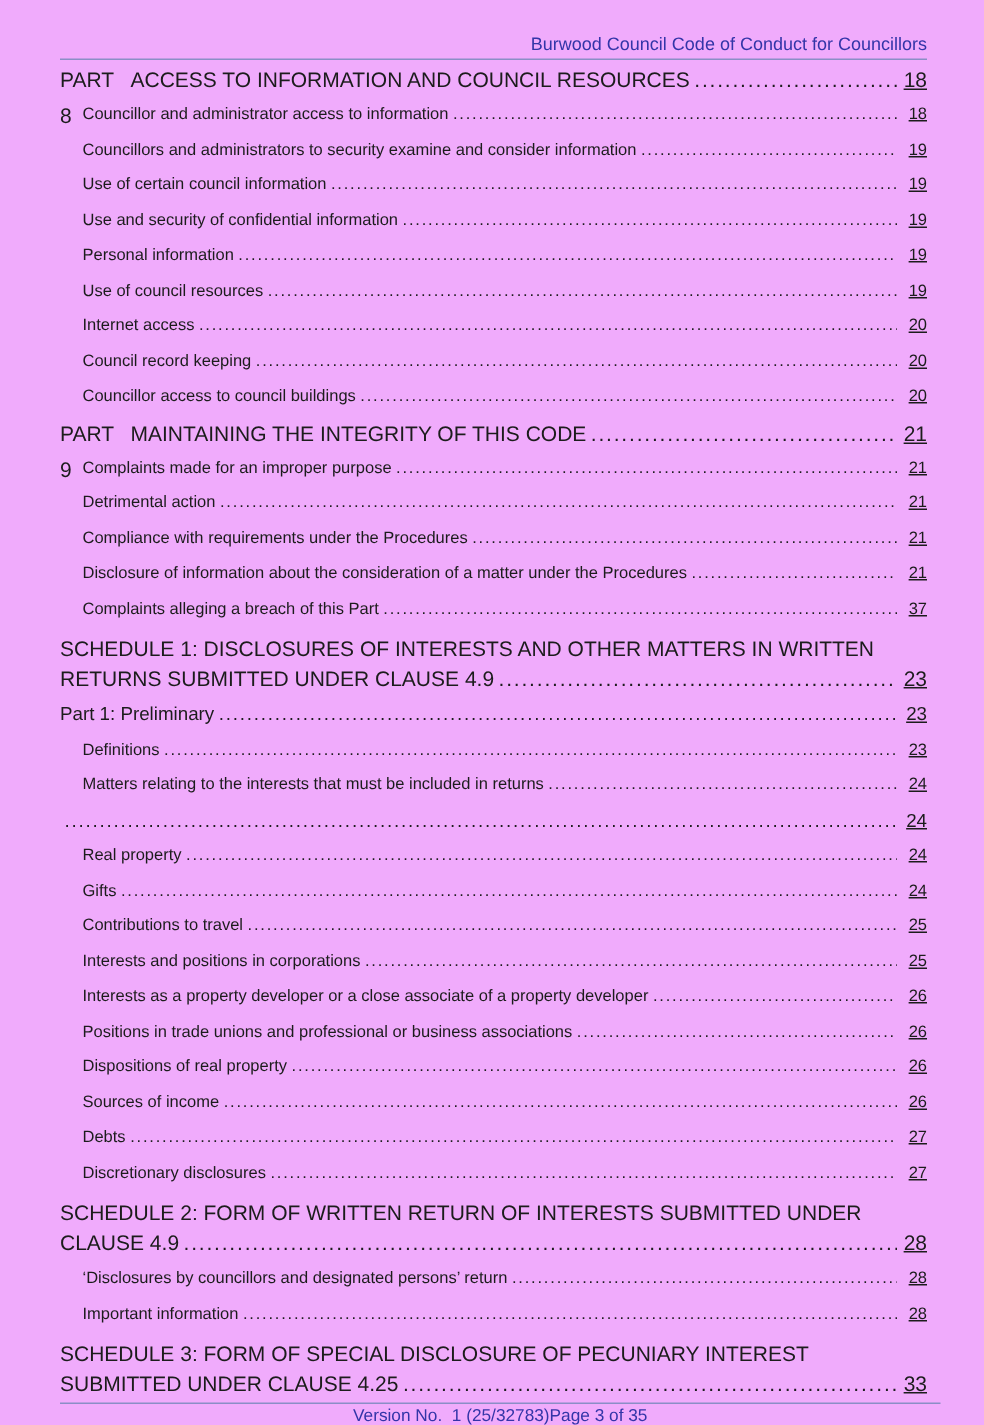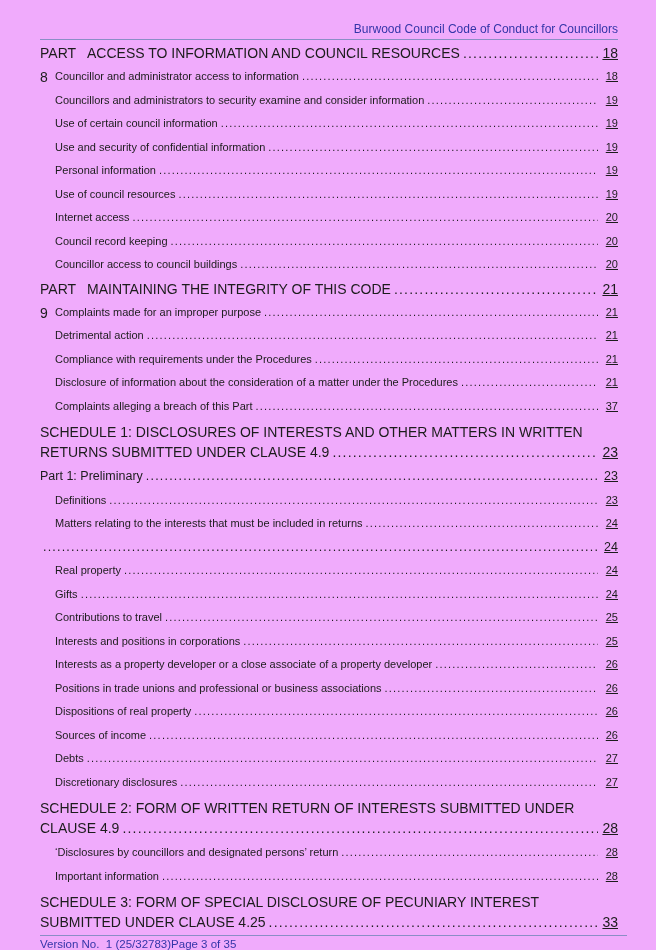--- a/index.html
+++ b/index.html
@@ -74,21 +74,21 @@
     margin-top:4px;margin-bottom:2px;
   }
   .sched .line1{line-height:20px;}
   .sched .row{height:21px;line-height:21px;}
   .footer{
     position:absolute;
     left:40px;right:29px;top:935px;
     border-top:1.5px solid var(--rule);
     padding-top:2px;
     display:flex;
-    justify-content:flex-start;
+    justify-content:center;
     font-size:11.5px;
     color:var(--blue);
   }
   .footer span{white-space:pre;}
 </style>
 </head>
 <body>
 
 <div class="page">
   <div class="content">

